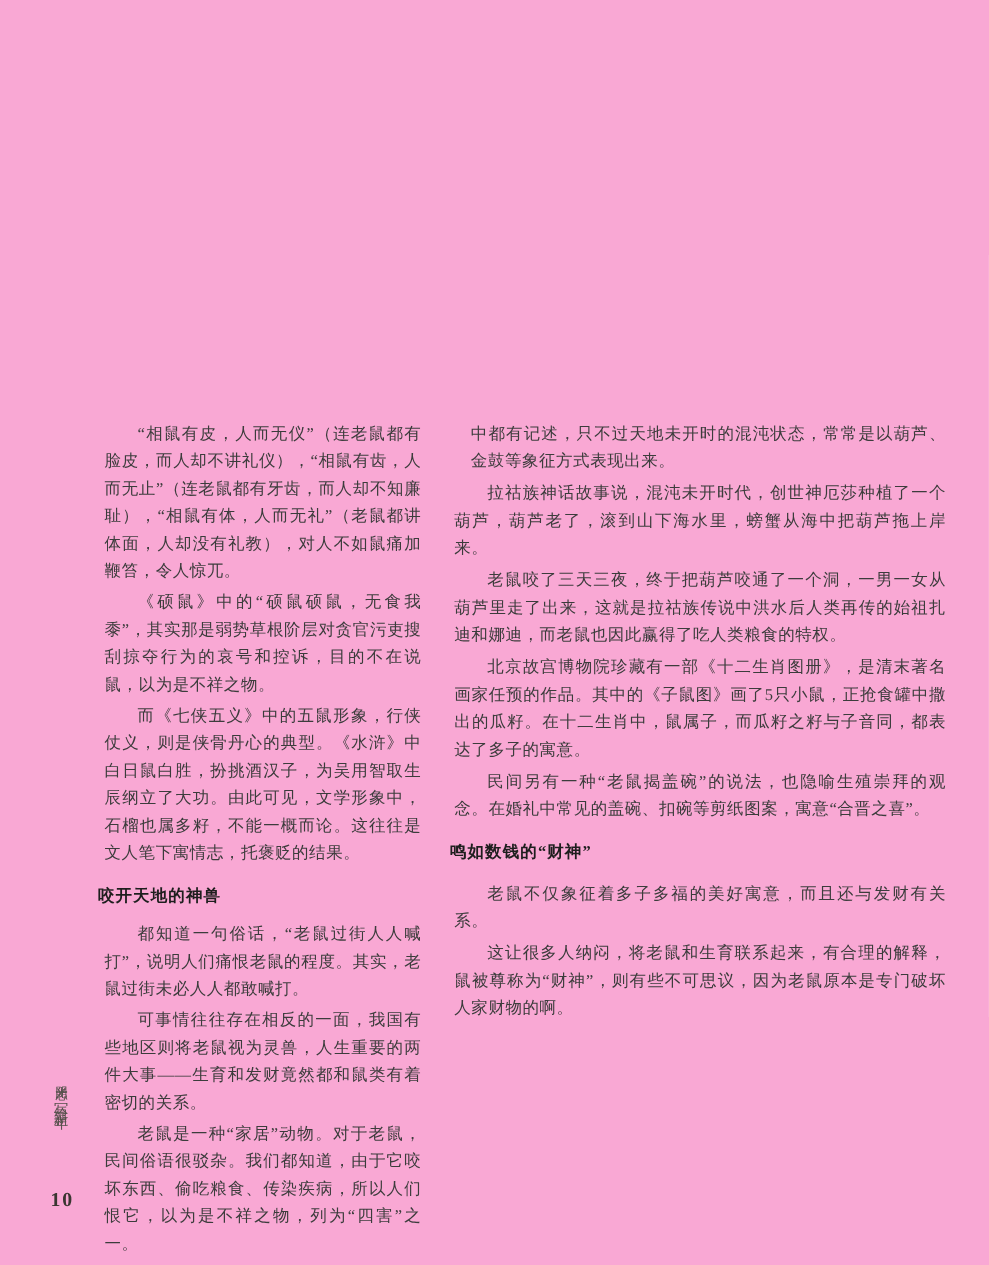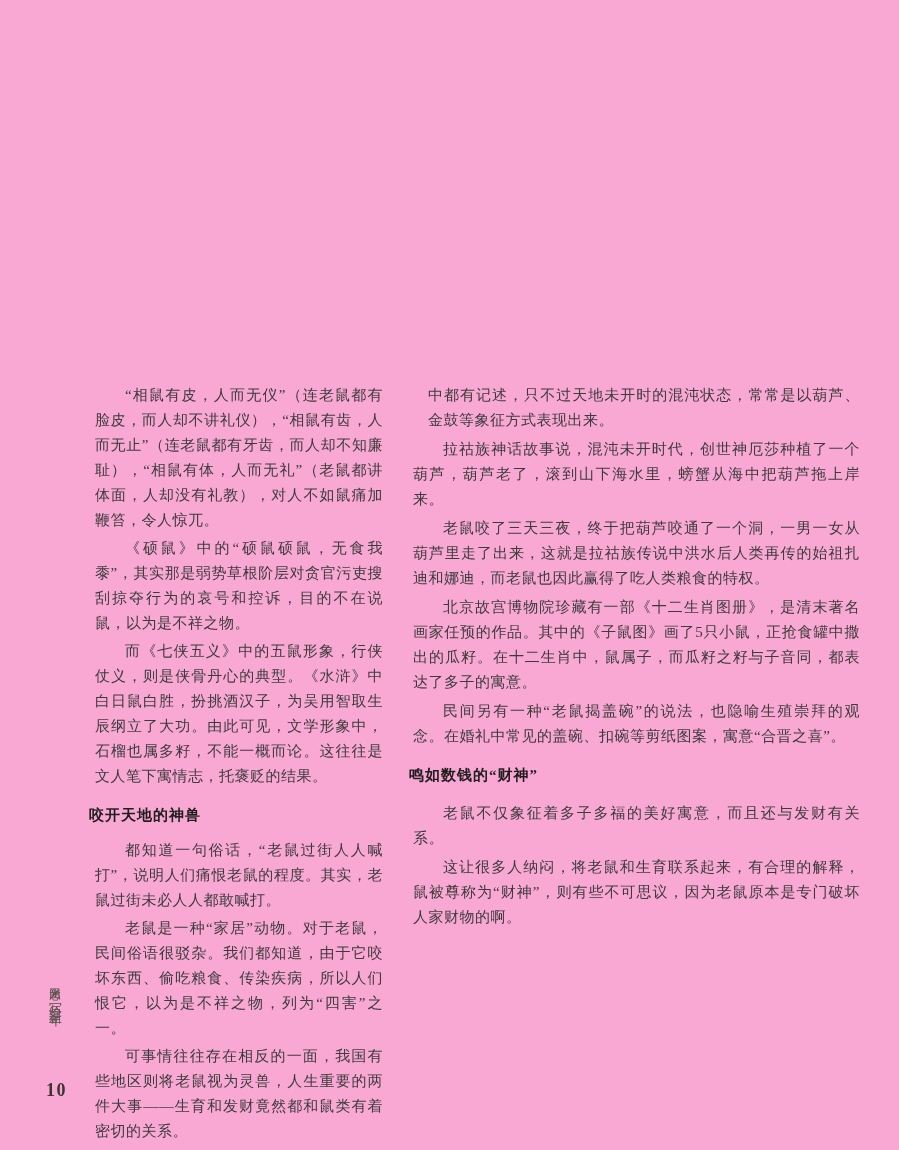--- a/index.html
+++ b/index.html
@@ -66,22 +66,22 @@
 <body>
 
 <div class="page">
 
   <div class="col col-left">
     <p>“相鼠有皮，人而无仪”（连老鼠都有脸皮，而人却不讲礼仪），“相鼠有齿，人而无止”（连老鼠都有牙齿，而人却不知廉耻），“相鼠有体，人而无礼”（老鼠都讲体面，人却没有礼教），对人不如鼠痛加鞭笞，令人惊兀。</p>
     <p>《硕鼠》中的“硕鼠硕鼠，无食我黍”，其实那是弱势草根阶层对贪官污吏搜刮掠夺行为的哀号和控诉，目的不在说鼠，以为是不祥之物。</p>
     <p>而《七侠五义》中的五鼠形象，行侠仗义，则是侠骨丹心的典型。《水浒》中白日鼠白胜，扮挑酒汉子，为吴用智取生辰纲立了大功。由此可见，文学形象中，石榴也属多籽，不能一概而论。这往往是文人笔下寓情志，托褒贬的结果。</p>
     <h2>咬开天地的神兽</h2>
     <p>都知道一句俗话，“老鼠过街人人喊打”，说明人们痛恨老鼠的程度。其实，老鼠过街未必人人都敢喊打。</p>
+    <p>可事情往往存在相反的一面，我国有些地区则将老鼠视为灵兽，人生重要的两件大事——生育和发财竟然都和鼠类有着密切的关系。</p>
     <p>老鼠是一种“家居”动物。对于老鼠，民间俗语很驳杂。我们都知道，由于它咬坏东西、偷吃粮食、传染疾病，所以人们恨它，以为是不祥之物，列为“四害”之一。</p>
-    <p>可事情往往存在相反的一面，我国有些地区则将老鼠视为灵兽，人生重要的两件大事——生育和发财竟然都和鼠类有着密切的关系。</p>
     <p>古时广泛流传“鼠咬天开”的传说：远古时期，天地混沌一片，宇宙没有形成，是老鼠在夜半子时出来活动，将这混沌咬破，使得天地分开，宇宙终于成型。类似的神话故事在中国许多民族</p>
   </div>
 
   <div class="col col-right">
     <p class="continuation">中都有记述，只不过天地未开时的混沌状态，常常是以葫芦、金鼓等象征方式表现出来。</p>
     <p>拉祜族神话故事说，混沌未开时代，创世神厄莎种植了一个葫芦，葫芦老了，滚到山下海水里，螃蟹从海中把葫芦拖上岸来。</p>
     <p>老鼠咬了三天三夜，终于把葫芦咬通了一个洞，一男一女从葫芦里走了出来，这就是拉祜族传说中洪水后人类再传的始祖扎迪和娜迪，而老鼠也因此赢得了吃人类粮食的特权。</p>
     <p>北京故宫博物院珍藏有一部《十二生肖图册》，是清末著名画家任预的作品。其中的《子鼠图》画了5只小鼠，正抢食罐中撒出的瓜籽。在十二生肖中，鼠属子，而瓜籽之籽与子音同，都表达了多子的寓意。</p>
     <p>民间另有一种“老鼠揭盖碗”的说法，也隐喻生殖崇拜的观念。在婚礼中常见的盖碗、扣碗等剪纸图案，寓意“合晋之喜”。</p>
     <h2>鸣如数钱的“财神”</h2>

